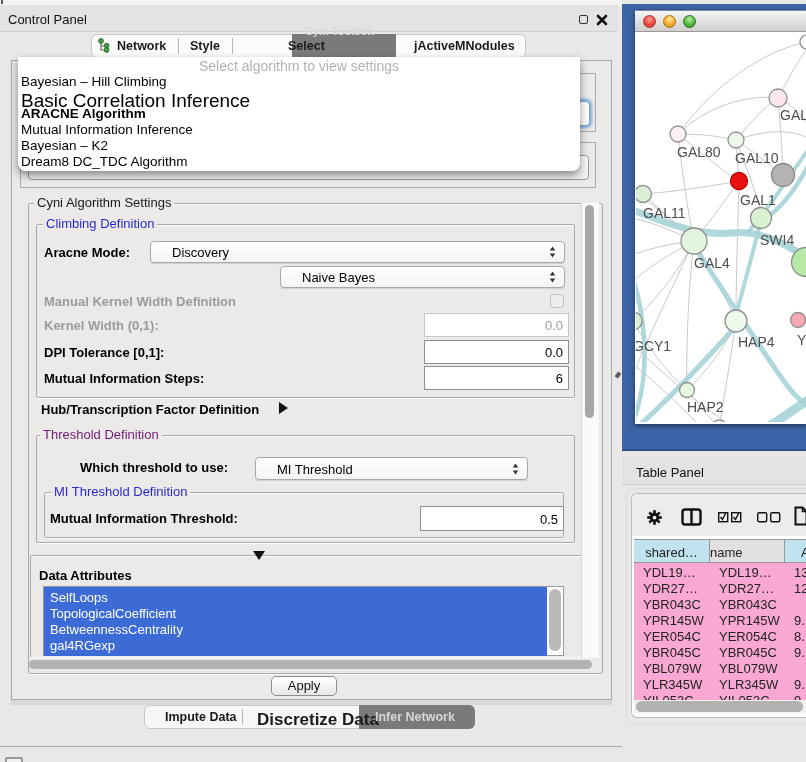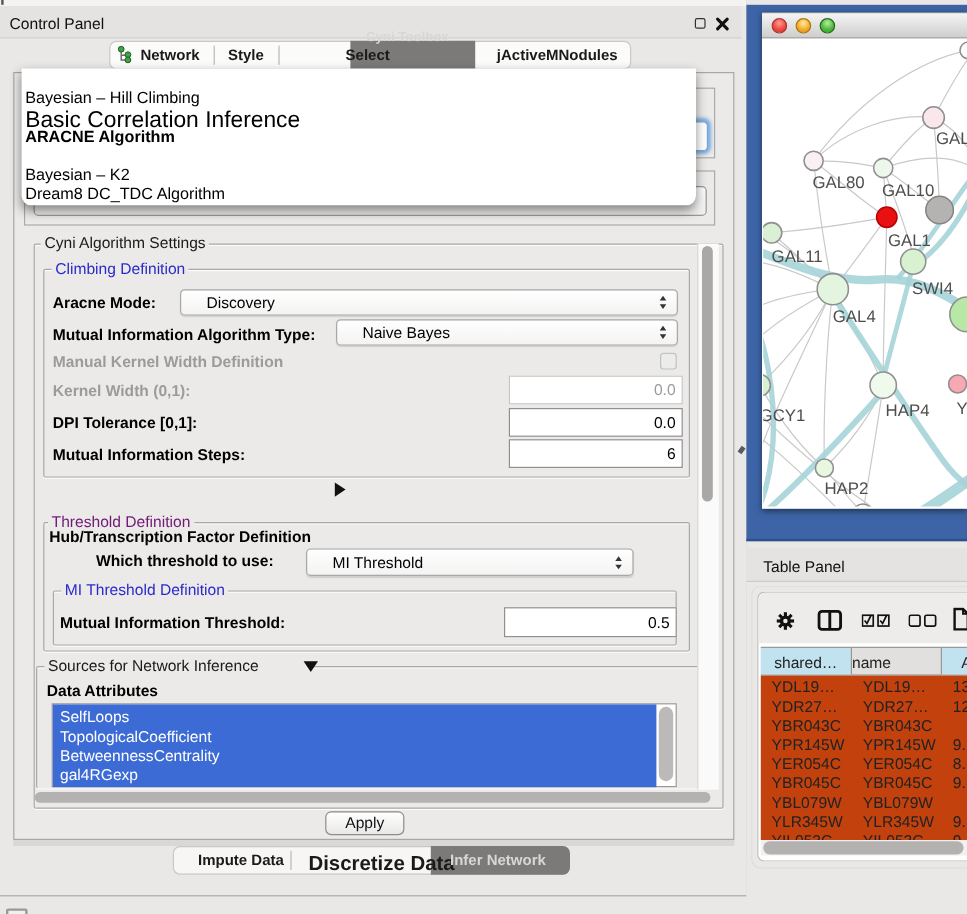--- a/index.html
+++ b/index.html
@@ -65,21 +65,20 @@
 
 <div class="abs lbl" style="left:44px;top:245px;">Aracne Mode:</div>
 <div class="combo" style="left:150px;top:241px;width:413px;height:20px;">
       <span class="tx">Discovery</span>
   <svg class="steppers" viewBox="0 0 9 14">
         <path d="M4.5 0 L8 5 L1 5 Z" fill="#333"></path>
         <path d="M4.5 14 L8 9 L1 9 Z" fill="#333"></path>
       </svg>
     </div>
 
-<div class="abs lbl" style="left:44px;top:271px;">Mutual Information Algorithm Type:</div>
 <div class="combo" style="left:280px;top:266px;width:283px;height:20px;">
       <span class="tx">Naive Bayes</span>
   <svg class="steppers" viewBox="0 0 9 14">
         <path d="M4.5 0 L8 5 L1 5 Z" fill="#333"></path>
         <path d="M4.5 14 L8 9 L1 9 Z" fill="#333"></path>
       </svg>
     </div>
 
 <div class="abs lbl dis" style="left:44px;top:294px;">Manual Kernel Width Definition</div>
 <div class="abs" style="left:550px;top:294px;width:12px;height:12px;background:#ececeb;border:1px solid #c2c2c2;border-radius:3px;"></div>
@@ -92,21 +91,21 @@
 <div class="abs lbl" style="left:44px;top:345px;">DPI Tolerance [0,1]:</div>
 <div class="fld" style="left:424px;top:340px;width:143px;height:22px;">
       <span>0.0</span>
     </div>
 
 <div class="abs lbl" style="left:44px;top:371px;">Mutual Information Steps:</div>
 <div class="fld" style="left:424px;top:366px;width:143px;height:22px;">
       <span>6</span>
     </div>
 
-<div class="abs lbl" style="left:41px;top:402px;margin-top:38px;">Hub/Transcription Factor Definition</div>
+<div class="abs lbl" style="left:41px;top:402px;">Hub/Transcription Factor Definition</div>
 <svg class="abs" style="left:277px;top:401px;" width="12" height="14" viewBox="0 0 12 14">
       <path d="M2 1 L11 7 L2 13 Z" fill="#111"></path>
     </svg>
 
 <div class="grp" style="left:36px;top:435px;width:537px;height:106px;"></div>
 <div class="gtit" style="left:40px;top:427px;color:#701a75;">Threshold Definition</div>
 
 <div class="abs lbl" style="left:80px;top:460px;">Which threshold to use:</div>
 <div class="combo" style="left:255px;top:457px;width:271px;height:21px;">
       <span class="tx">MI Threshold</span>
@@ -118,21 +117,20 @@
 
 <div class="grp" style="left:44px;top:492px;width:518px;height:44px;"></div>
 <div class="gtit" style="left:51px;top:484px;color:#2a2acc;">MI Threshold Definition</div>
 
 <div class="abs lbl" style="left:50px;top:511px;">Mutual Information Threshold:</div>
 <div class="fld" style="left:420px;top:506px;width:142px;height:23px;">
       <span>0.5</span>
     </div>
 
 <div class="grp" style="left:30px;top:555px;width:562px;height:101px;border-bottom:none;"></div>
-<div class="gtit" style="left:37px;top:547px;color:#1a1a1a;padding-right:40px;">Sources for Network Inference</div>
 <svg class="abs" style="left:252px;top:550px;" width="14" height="11" viewBox="0 0 14 11">
       <path d="M1 1 L13 1 L7 10 Z" fill="#111"></path>
     </svg>
 
 <div class="abs lbl" style="left:39px;top:568px;">Data Attributes</div>
 
 <div class="abs" style="left:43px;top:586px;width:521px;height:70px;background:#fff;border:1px solid #999;box-sizing:border-box;"></div>
 <div class="abs" style="left:44px;top:587px;width:503px;height:69px;background:#3d6bd5;"></div>
 <div class="abs" style="left:50px;top:590px;font-size:13px;color:#fff;">SelfLoops</div>
 <div class="abs" style="left:50px;top:606px;font-size:13px;color:#fff;">TopologicalCoefficient</div>
@@ -152,23 +150,25 @@
 <div class="abs" style="left:242px;top:709px;width:1px;height:16px;background:#b9b8b6;"></div>
 <div class="abs b" style="left:165px;top:710px;font-size:12.5px;color:#1a1a1a;">Impute Data</div>
 <div class="abs b" style="left:257px;top:710px;font-size:17px;color:#1a1a1a;">Discretize Data</div>
 <div class="abs b" style="left:375px;top:710px;font-size:12.5px;color:#d8d7d5;">Infer Network</div>
 
 <div class="abs" style="left:5px;top:757px;width:18px;height:12px;background:#f1f0ef;border:2px solid #999897;border-radius:2px;box-sizing:border-box;"></div>
 
 <div class="abs" style="left:616px;top:372px;width:4px;height:6px;background:#5a5a66;transform:rotate(35deg);"></div>
 
 <div class="abs" style="left:18px;top:57px;width:562px;height:114px;background:#fff;border-radius:0 0 8px 8px;box-shadow:0 4px 9px rgba(0,0,0,.45);"></div>
+<div class="abs" style="left:18px;top:58px;width:562px;text-align:center;font-size:14px;color:#b3b2b0;">Select algorithm to view settings</div>
 <div class="abs" style="left:21px;top:74px;font-size:13.5px;color:#000;">Bayesian – Hill Climbing</div>
 <div class="abs" style="left:21px;top:90px;font-size:19px;color:#000;">Basic Correlation Inference</div>
 <div class="abs b" style="left:21px;top:106px;font-size:13.5px;color:#000;">ARACNE Algorithm</div>
+<div class="abs" style="left:21px;top:122px;font-size:13.5px;color:#000;">Mutual Information Inference</div>
 <div class="abs" style="left:21px;top:138px;font-size:13.5px;color:#000;">Bayesian – K2</div>
 <div class="abs" style="left:21px;top:154px;font-size:13.5px;color:#000;">Dream8 DC_TDC Algorithm</div>
 
 <div class="abs" style="left:622px;top:0;width:184px;height:762px;background:#e9e8e6;"></div>
 <div class="abs" style="left:622px;top:4px;width:184px;height:447px;background:#3d64a6;border-bottom:2px solid #2d4f8a;box-sizing:border-box;"></div>
 
 <div class="abs" style="left:635px;top:10px;width:171px;height:414px;background:#fff;box-shadow:0 2px 5px rgba(0,0,0,.5);"></div>
 <div class="abs" style="left:635px;top:10px;width:171px;height:22px;background:linear-gradient(#f5f5f5,#cfcecd);border-top:1px solid #7d8998;border-bottom:1px solid #9a9998;box-sizing:border-box;"></div>
 <div class="abs" style="left:643px;top:15px;width:11px;height:11px;border-radius:50%;background:radial-gradient(circle at 50% 30%,#ff9d96 0%,#ee4b40 55%,#c63a30 100%);border:0.5px solid #a33;"></div>
 <div class="abs" style="left:663px;top:15px;width:11px;height:11px;border-radius:50%;background:radial-gradient(circle at 50% 30%,#ffe9a8 0%,#f5ad2e 55%,#cd8a1e 100%);border:0.5px solid #a70;"></div>
@@ -293,21 +293,21 @@
 
 <div class="abs" style="left:634px;top:539px;width:172px;height:24px;background:#e2e0de;border-top:1px solid #9a9998;border-bottom:1px solid #9a9998;box-sizing:border-box;"></div>
 <div class="abs" style="left:634px;top:540px;width:75px;height:22px;background:#c1e3ef;"></div>
 <div class="abs" style="left:785px;top:540px;width:21px;height:22px;background:#c1e3ef;"></div>
 <div class="abs" style="left:709px;top:540px;width:1px;height:22px;background:#989796;"></div>
 <div class="abs" style="left:784px;top:540px;width:1px;height:22px;background:#989796;"></div>
 <div class="abs" style="left:634px;top:545px;width:75px;text-align:center;font-size:13px;color:#222;">shared…</div>
 <div class="abs" style="left:710px;top:545px;width:74px;font-size:13px;color:#222;">name</div>
 <div class="abs" style="left:801px;top:545px;font-size:13px;color:#222;">A</div>
 
-<div class="abs" style="left:634px;top:563px;width:172px;height:137px;background:#c2410c;font-size:13px;color:#222;overflow:hidden;">
+<div class="abs" style="left:634px;top:563px;width:172px;height:137px;background:#f9a8d4;font-size:13px;color:#222;overflow:hidden;">
   <div style="position:absolute;left:9px;top:2px;">YDL19…</div>
       <div style="position:absolute;left:85px;top:2px;">YDL19…</div>
       <div style="position:absolute;left:160px;top:2px;">13</div>
   <div style="position:absolute;left:9px;top:18px;">YDR27…</div>
       <div style="position:absolute;left:85px;top:18px;">YDR27…</div>
       <div style="position:absolute;left:160px;top:18px;">12</div>
   <div style="position:absolute;left:9px;top:34px;">YBR043C</div>
       <div style="position:absolute;left:85px;top:34px;">YBR043C</div>
   <div style="position:absolute;left:9px;top:50px;">YPR145W</div>
       <div style="position:absolute;left:85px;top:50px;">YPR145W</div>

